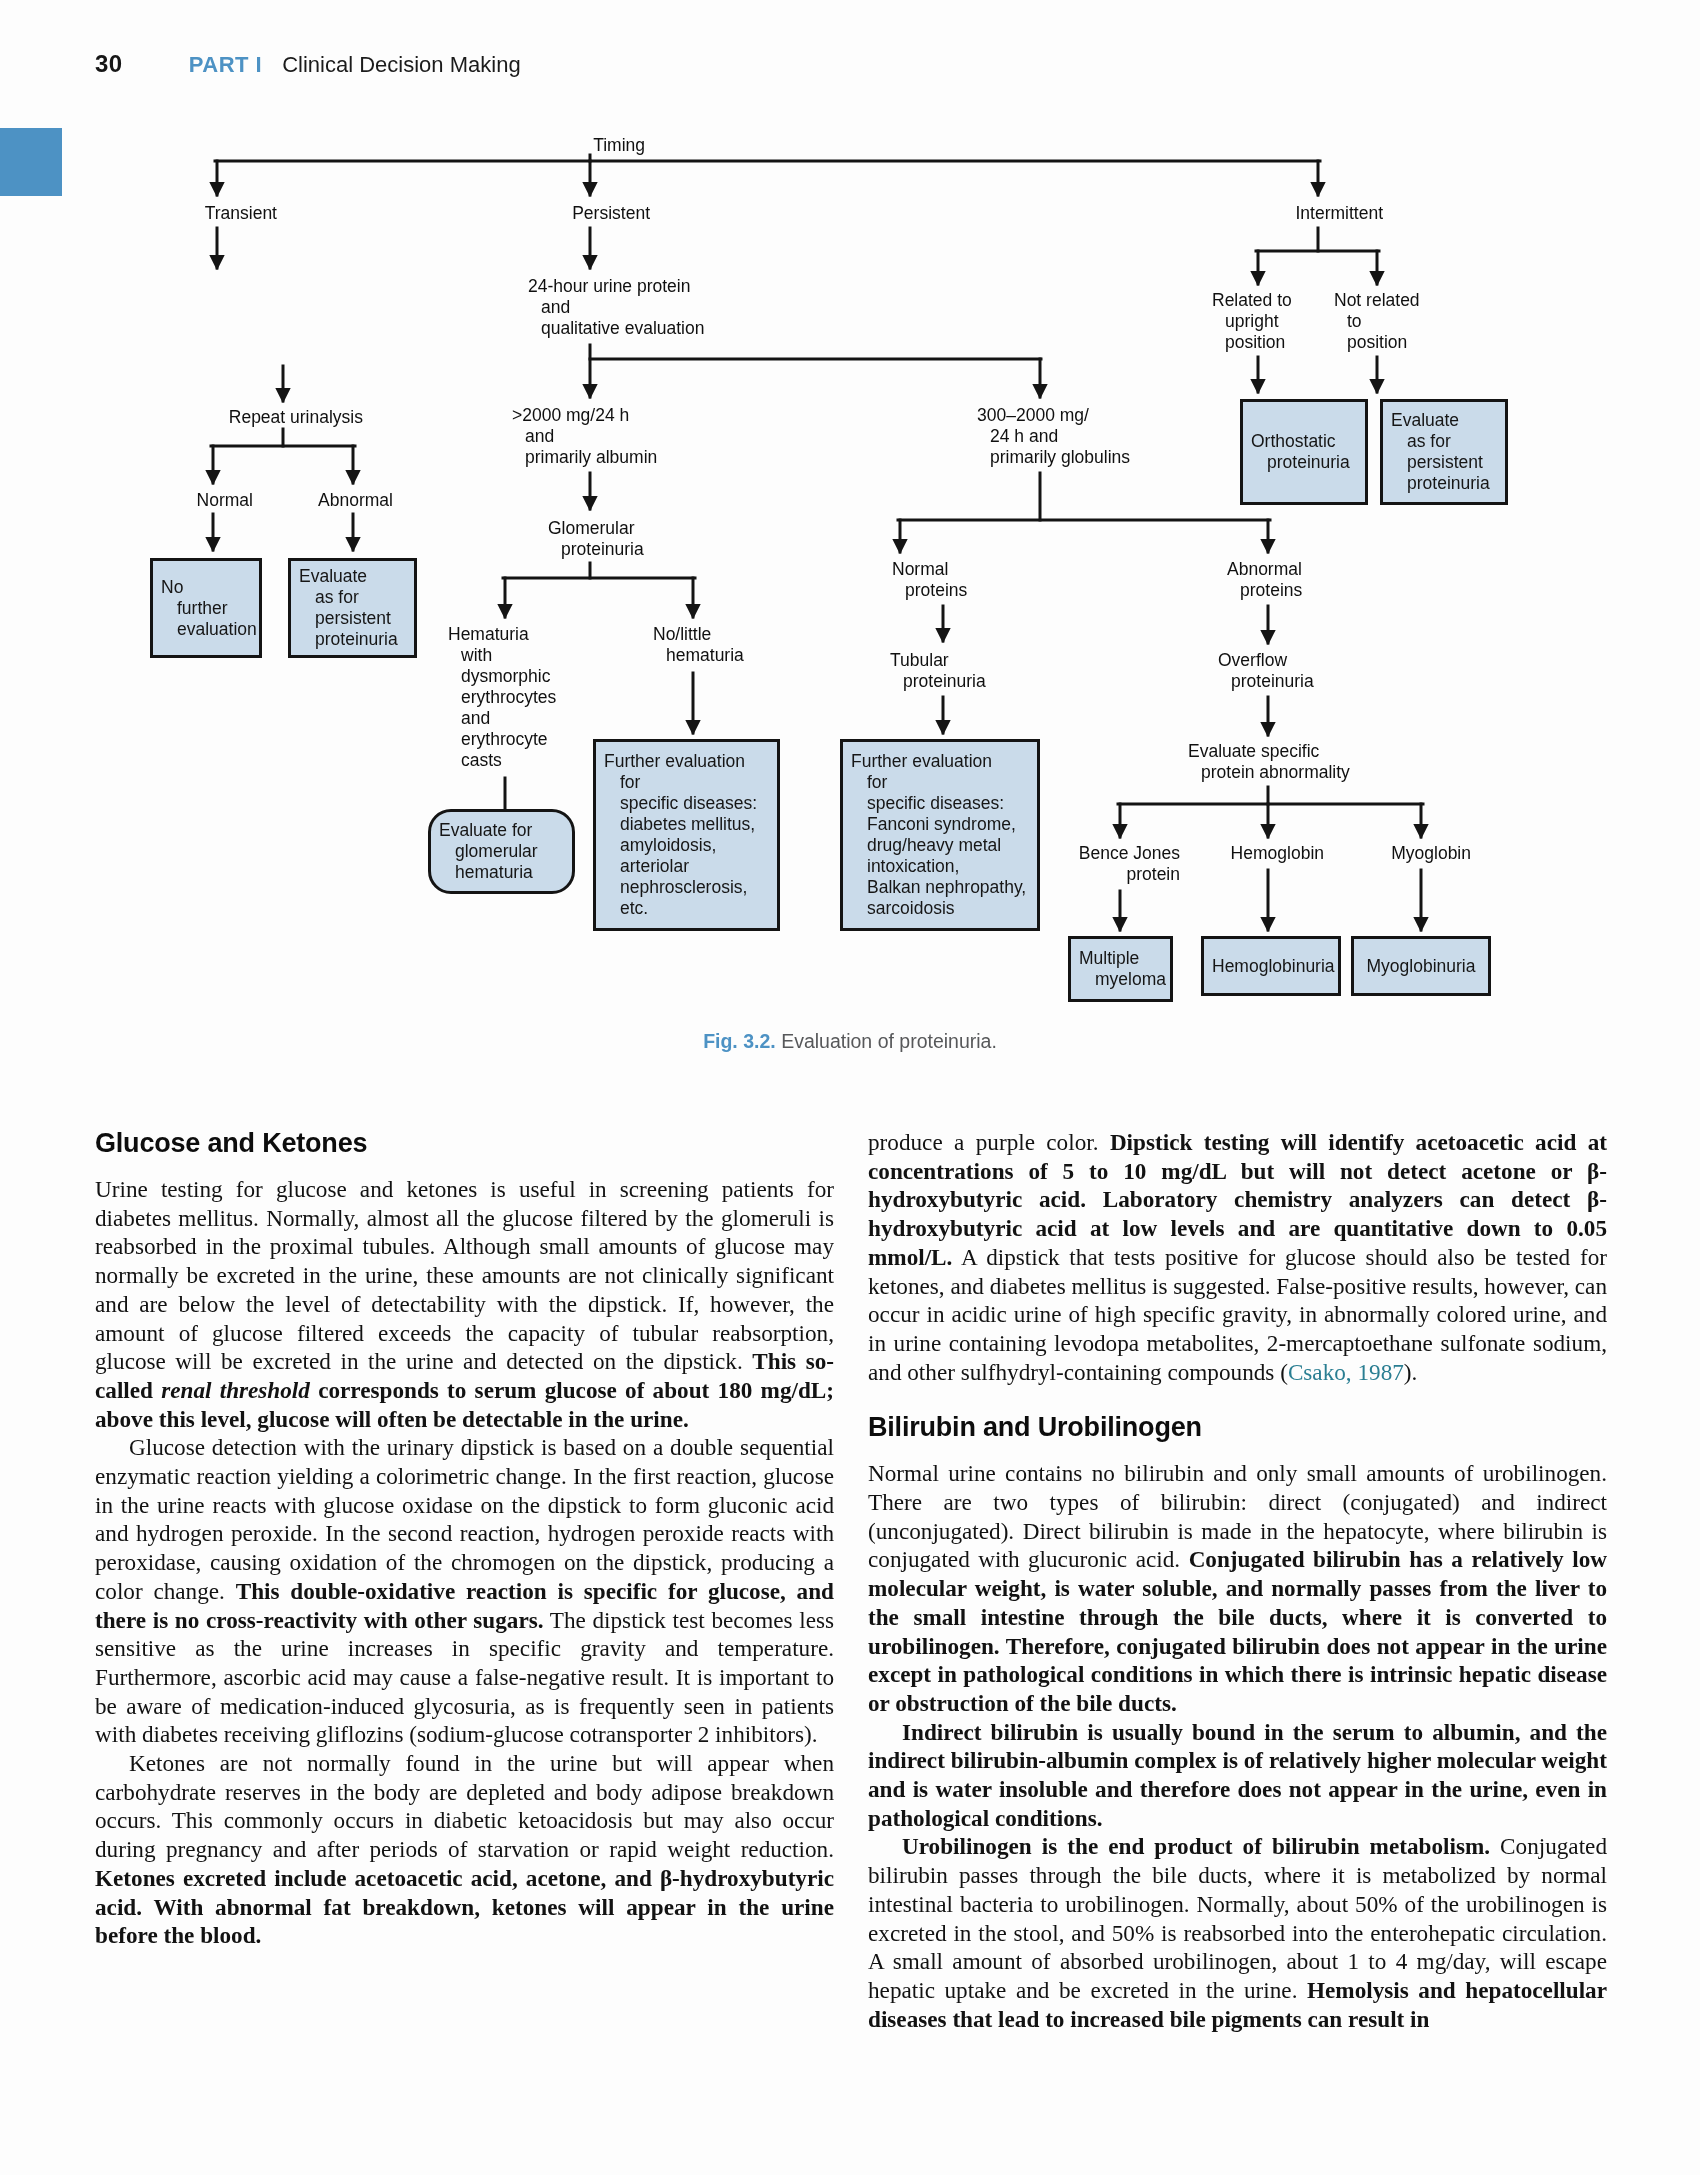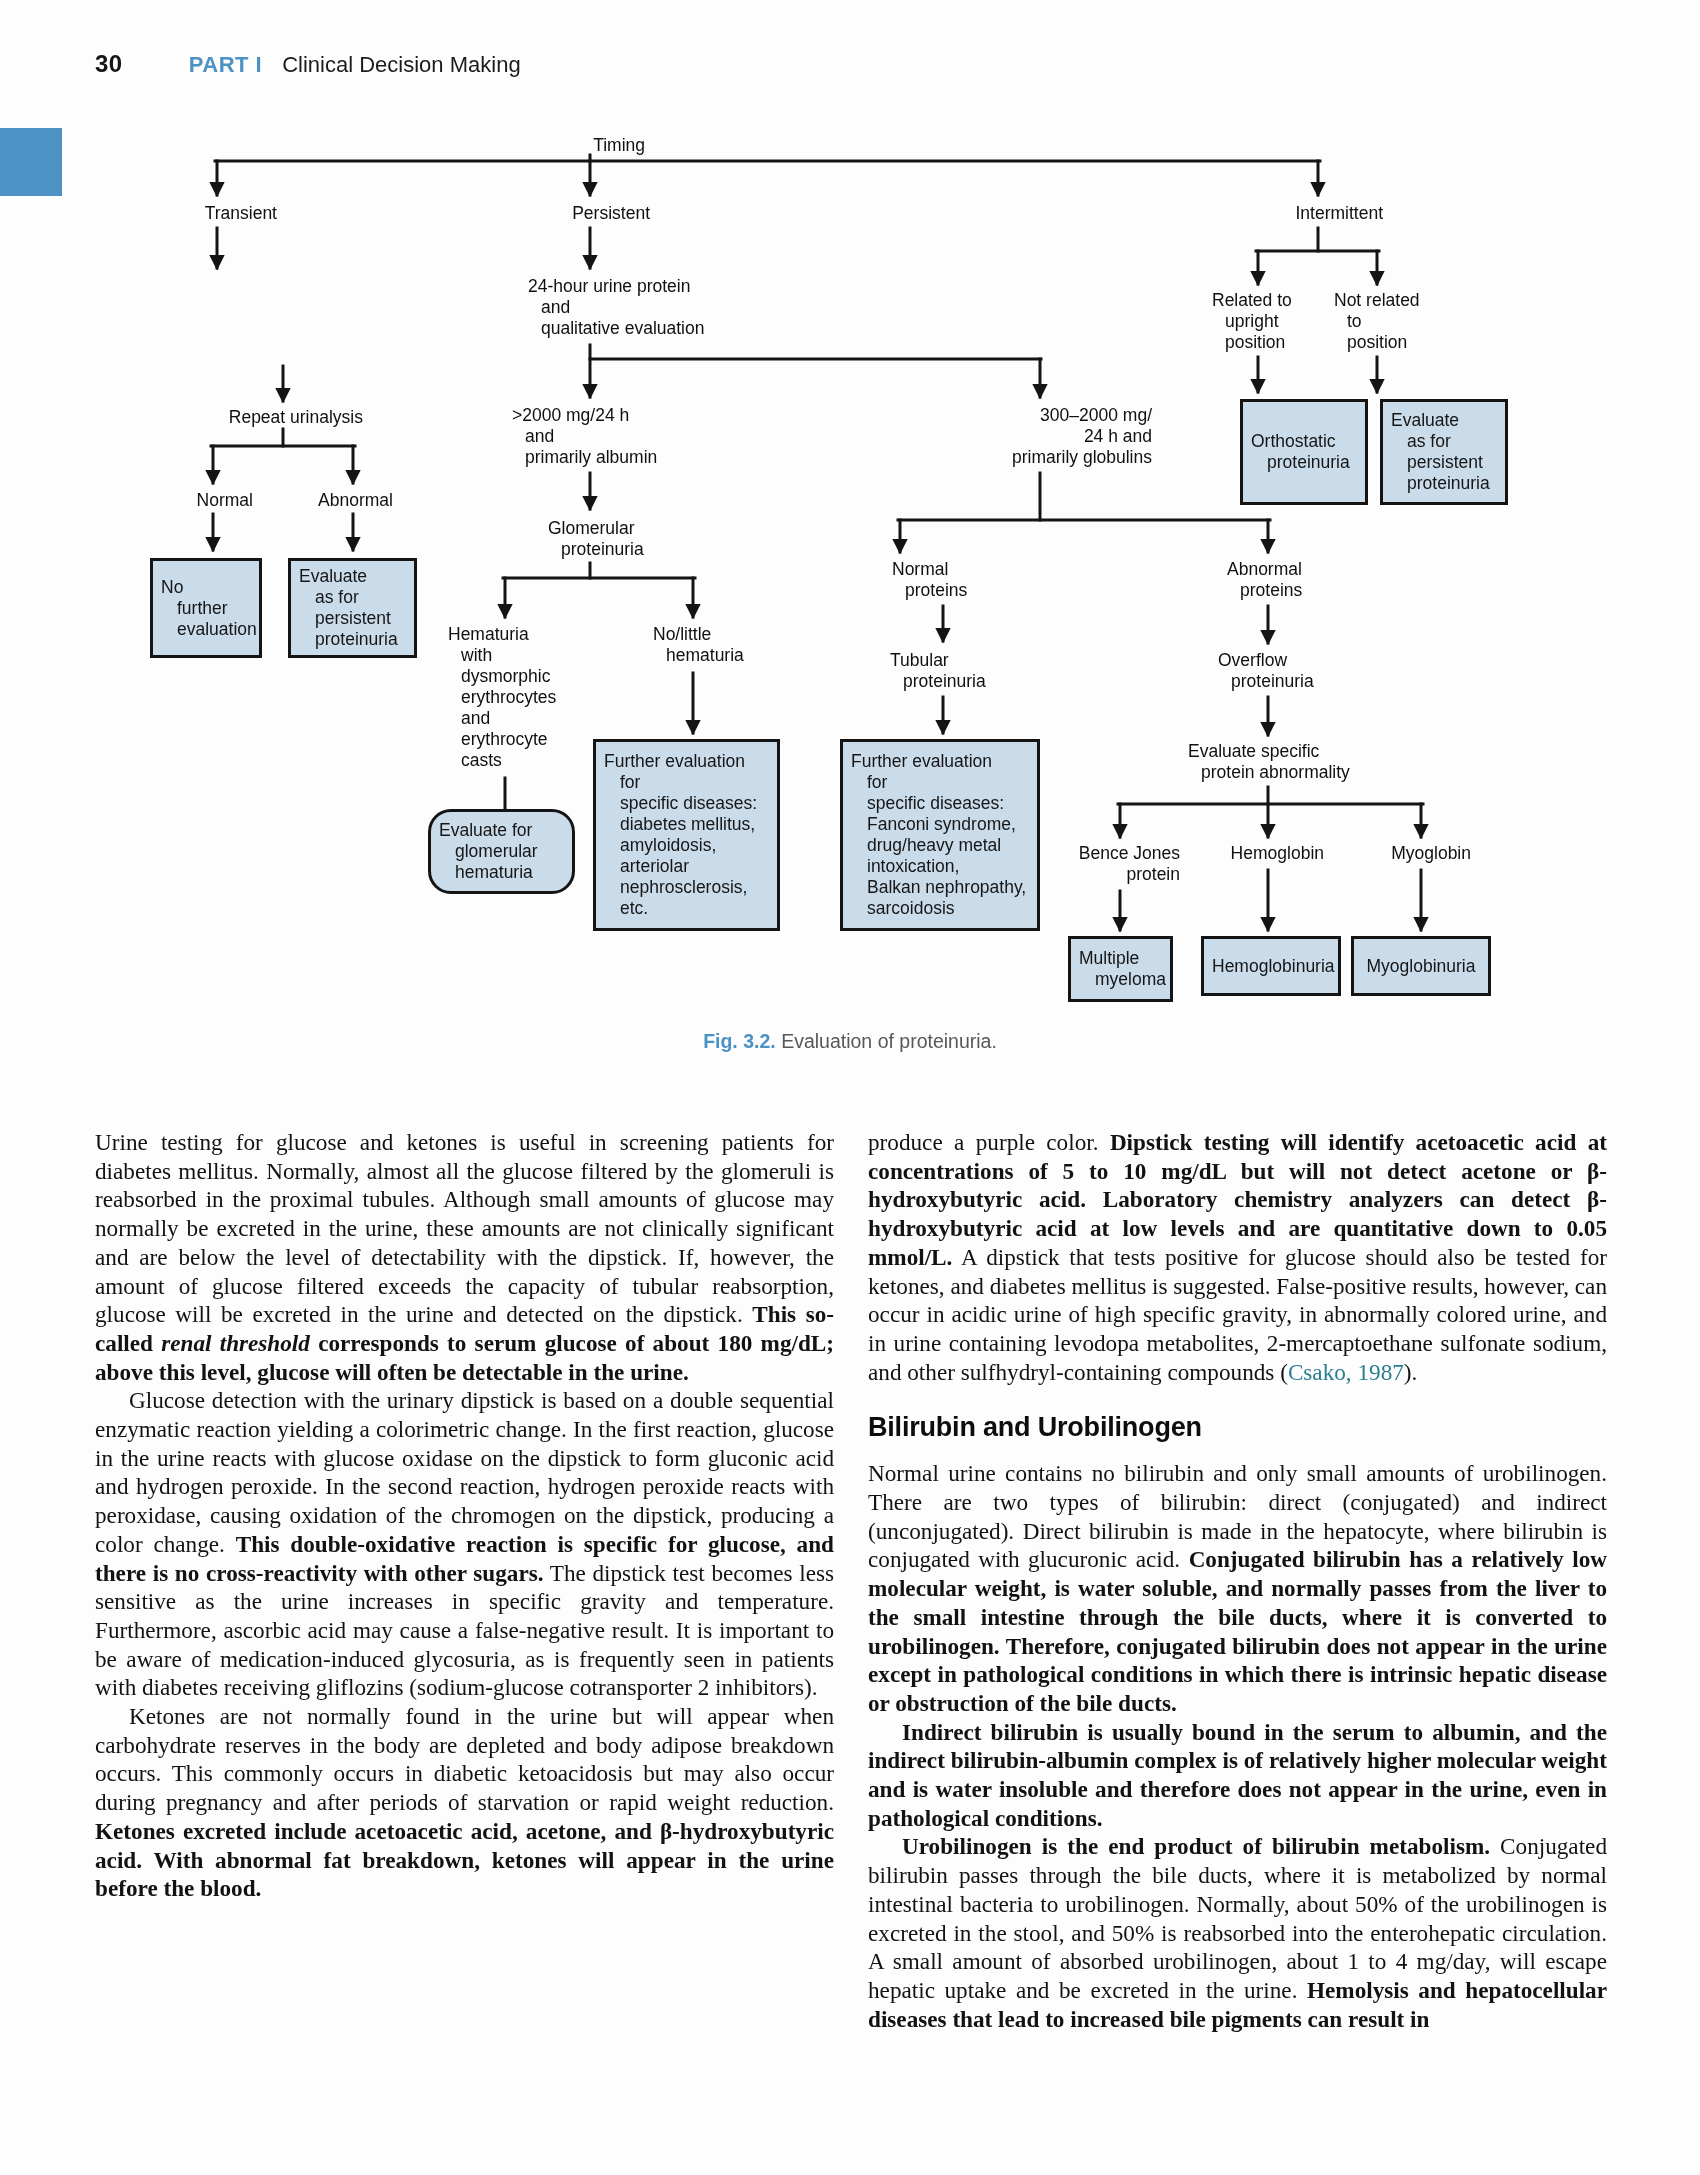--- a/index.html
+++ b/index.html
@@ -129,21 +129,21 @@
 proteinuria</div>
   <div class="fc-label hang" style="left:348px;top:489px;width:140px;">Hematuria
 with
 dysmorphic
 erythrocytes
 and
 erythrocyte
 casts</div>
   <div class="fc-label hang" style="left:553px;top:489px;width:115px;">No/little
 hematuria</div>
-  <div class="fc-label hang" style="left:877px;top:270px;width:175px;text-align:right;">300–2000 mg/
+  <div class="fc-label hang" style="left:877px;top:270px;width:175px;">300–2000 mg/
 24 h and
 primarily globulins</div>
   <div class="fc-label hang" style="left:792px;top:424px;width:110px;">Normal
 proteins</div>
   <div class="fc-label hang" style="left:790px;top:515px;width:120px;">Tubular
 proteinuria</div>
   <div class="fc-label hang" style="left:1127px;top:424px;width:115px;">Abnormal
 proteins</div>
   <div class="fc-label hang" style="left:1118px;top:515px;width:125px;">Overflow
 proteinuria</div>
@@ -219,20 +219,21 @@
 </div>
 
 <div class="fig-caption">
   <span class="lbl">Fig. 3.2.</span>
   <span> </span>
   <span class="txt">Evaluation of proteinuria.</span>
 </div>
 
 <div class="cols">
   <div class="col">
+    <h2>Glucose and Ketones</h2>
     <p><span>Urine testing for glucose and ketones is useful in screening patients for diabetes mellitus. Normally, almost all the glucose filtered by the glomeruli is reabsorbed in the proximal tubules. Although small amounts of glucose may normally be excreted in the urine, these amounts are not clinically significant and are below the level of detectability with the dipstick. If, however, the amount of glucose filtered exceeds the capacity of tubular reabsorption, glucose will be excreted in the urine and detected on the dipstick. </span><span class="b">This so-called </span><span class="b i">renal threshold</span><span class="b"> corresponds to serum glucose of about 180 mg/dL; above this level, glucose will often be detectable in the urine.</span></p>
     <p class="indent"><span>Glucose detection with the urinary dipstick is based on a double sequential enzymatic reaction yielding a colorimetric change. In the first reaction, glucose in the urine reacts with glucose oxidase on the dipstick to form gluconic acid and hydrogen peroxide. In the second reaction, hydrogen peroxide reacts with peroxidase, causing oxidation of the chromogen on the dipstick, producing a color change. </span><span class="b">This double-oxidative reaction is specific for glucose, and there is no cross-reactivity with other sugars.</span><span> The dipstick test becomes less sensitive as the urine increases in specific gravity and temperature. Furthermore, ascorbic acid may cause a false-negative result. It is important to be aware of medication-induced glycosuria, as is frequently seen in patients with diabetes receiving gliflozins (sodium-glucose cotransporter 2 inhibitors).</span></p>
     <p class="indent"><span>Ketones are not normally found in the urine but will appear when carbohydrate reserves in the body are depleted and body adipose breakdown occurs. This commonly occurs in diabetic ketoacidosis but may also occur during pregnancy and after periods of starvation or rapid weight reduction. </span><span class="b">Ketones excreted include acetoacetic acid, acetone, and β-hydroxybutyric acid. With abnormal fat breakdown, ketones will appear in the urine before the blood.</span></p>
   </div>
   <div class="col">
     <p><span>produce a purple color. </span><span class="b">Dipstick testing will identify acetoacetic acid at concentrations of 5 to 10 mg/dL but will not detect acetone or β-hydroxybutyric acid. Laboratory chemistry analyzers can detect β-hydroxybutyric acid at low levels and are quantitative down to 0.05 mmol/L.</span><span> A dipstick that tests positive for glucose should also be tested for ketones, and diabetes mellitus is suggested. False-positive results, however, can occur in acidic urine of high specific gravity, in abnormally colored urine, and in urine containing levodopa metabolites, 2-mercaptoethane sulfonate sodium, and other sulfhydryl-containing compounds (</span><span class="link">Csako, 1987</span><span>).</span></p>
     <h2 class="h2b">Bilirubin and Urobilinogen</h2>
     <p><span>Normal urine contains no bilirubin and only small amounts of urobilinogen. There are two types of bilirubin: direct (conjugated) and indirect (unconjugated). Direct bilirubin is made in the hepatocyte, where bilirubin is conjugated with glucuronic acid. </span><span class="b">Conjugated bilirubin has a relatively low molecular weight, is water soluble, and normally passes from the liver to the small intestine through the bile ducts, where it is converted to urobilinogen. Therefore, conjugated bilirubin does not appear in the urine except in pathological conditions in which there is intrinsic hepatic disease or obstruction of the bile ducts.</span></p>
     <p class="indent"><span class="b">Indirect bilirubin is usually bound in the serum to albumin, and the indirect bilirubin-albumin complex is of relatively higher molecular weight and is water insoluble and therefore does not appear in the urine, even in pathological conditions.</span></p>
     <p class="indent"><span class="b">Urobilinogen is the end product of bilirubin metabolism.</span><span> Conjugated bilirubin passes through the bile ducts, where it is metabolized by normal intestinal bacteria to urobilinogen. Normally, about 50% of the urobilinogen is excreted in the stool, and 50% is reabsorbed into the enterohepatic circulation. A small amount of absorbed urobilinogen, about 1 to 4 mg/day, will escape hepatic uptake and be excreted in the urine. </span><span class="b">Hemolysis and hepatocellular diseases that lead to increased bile pigments can result in</span></p>

